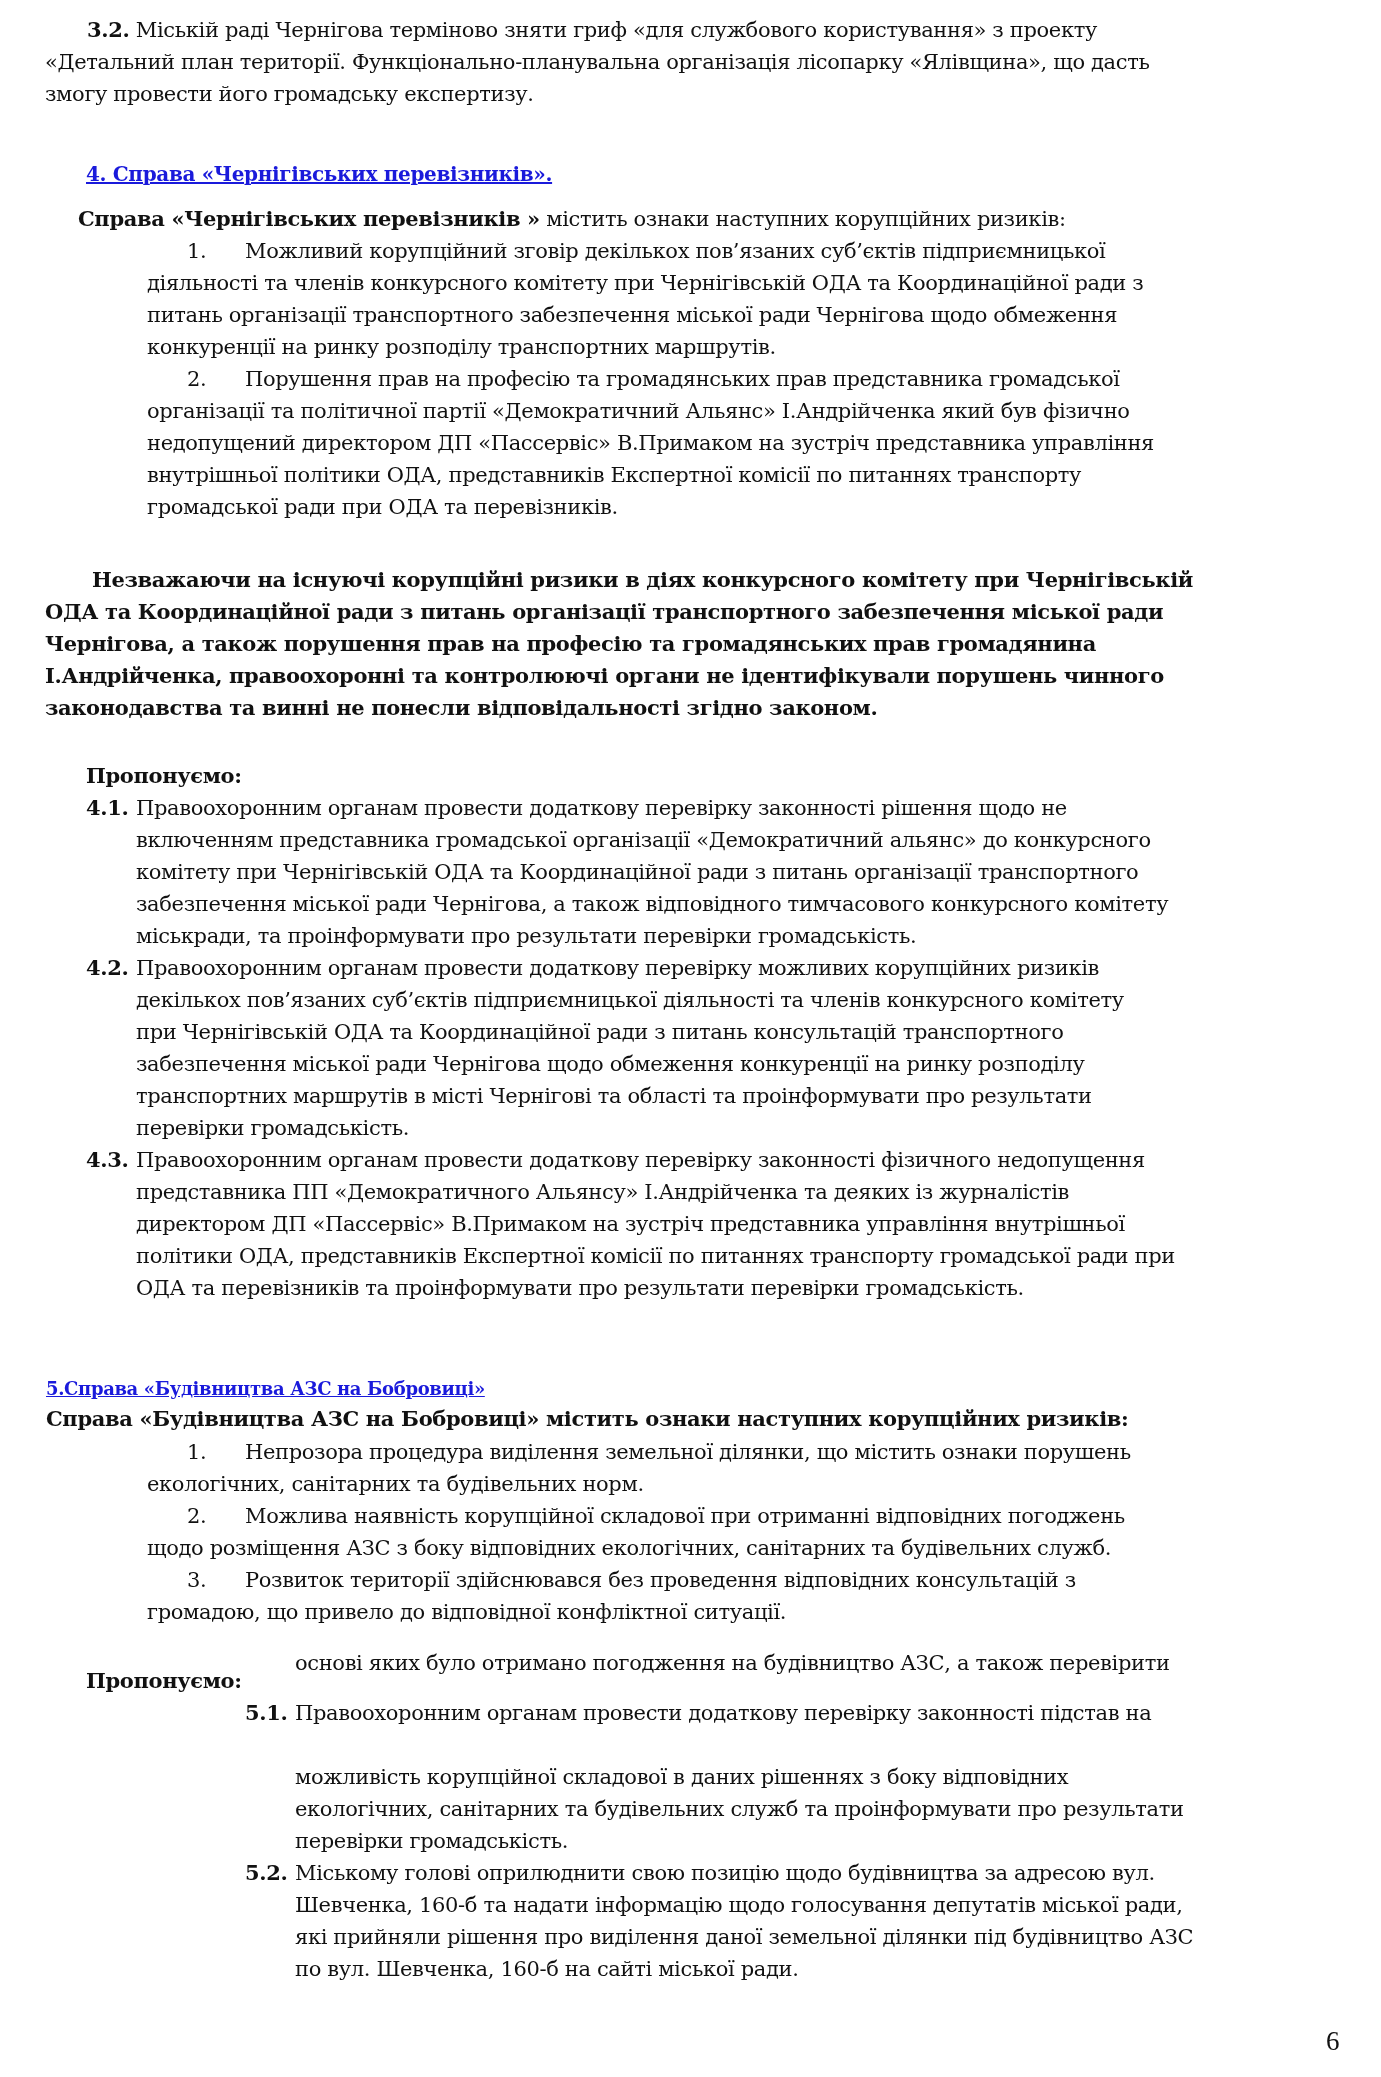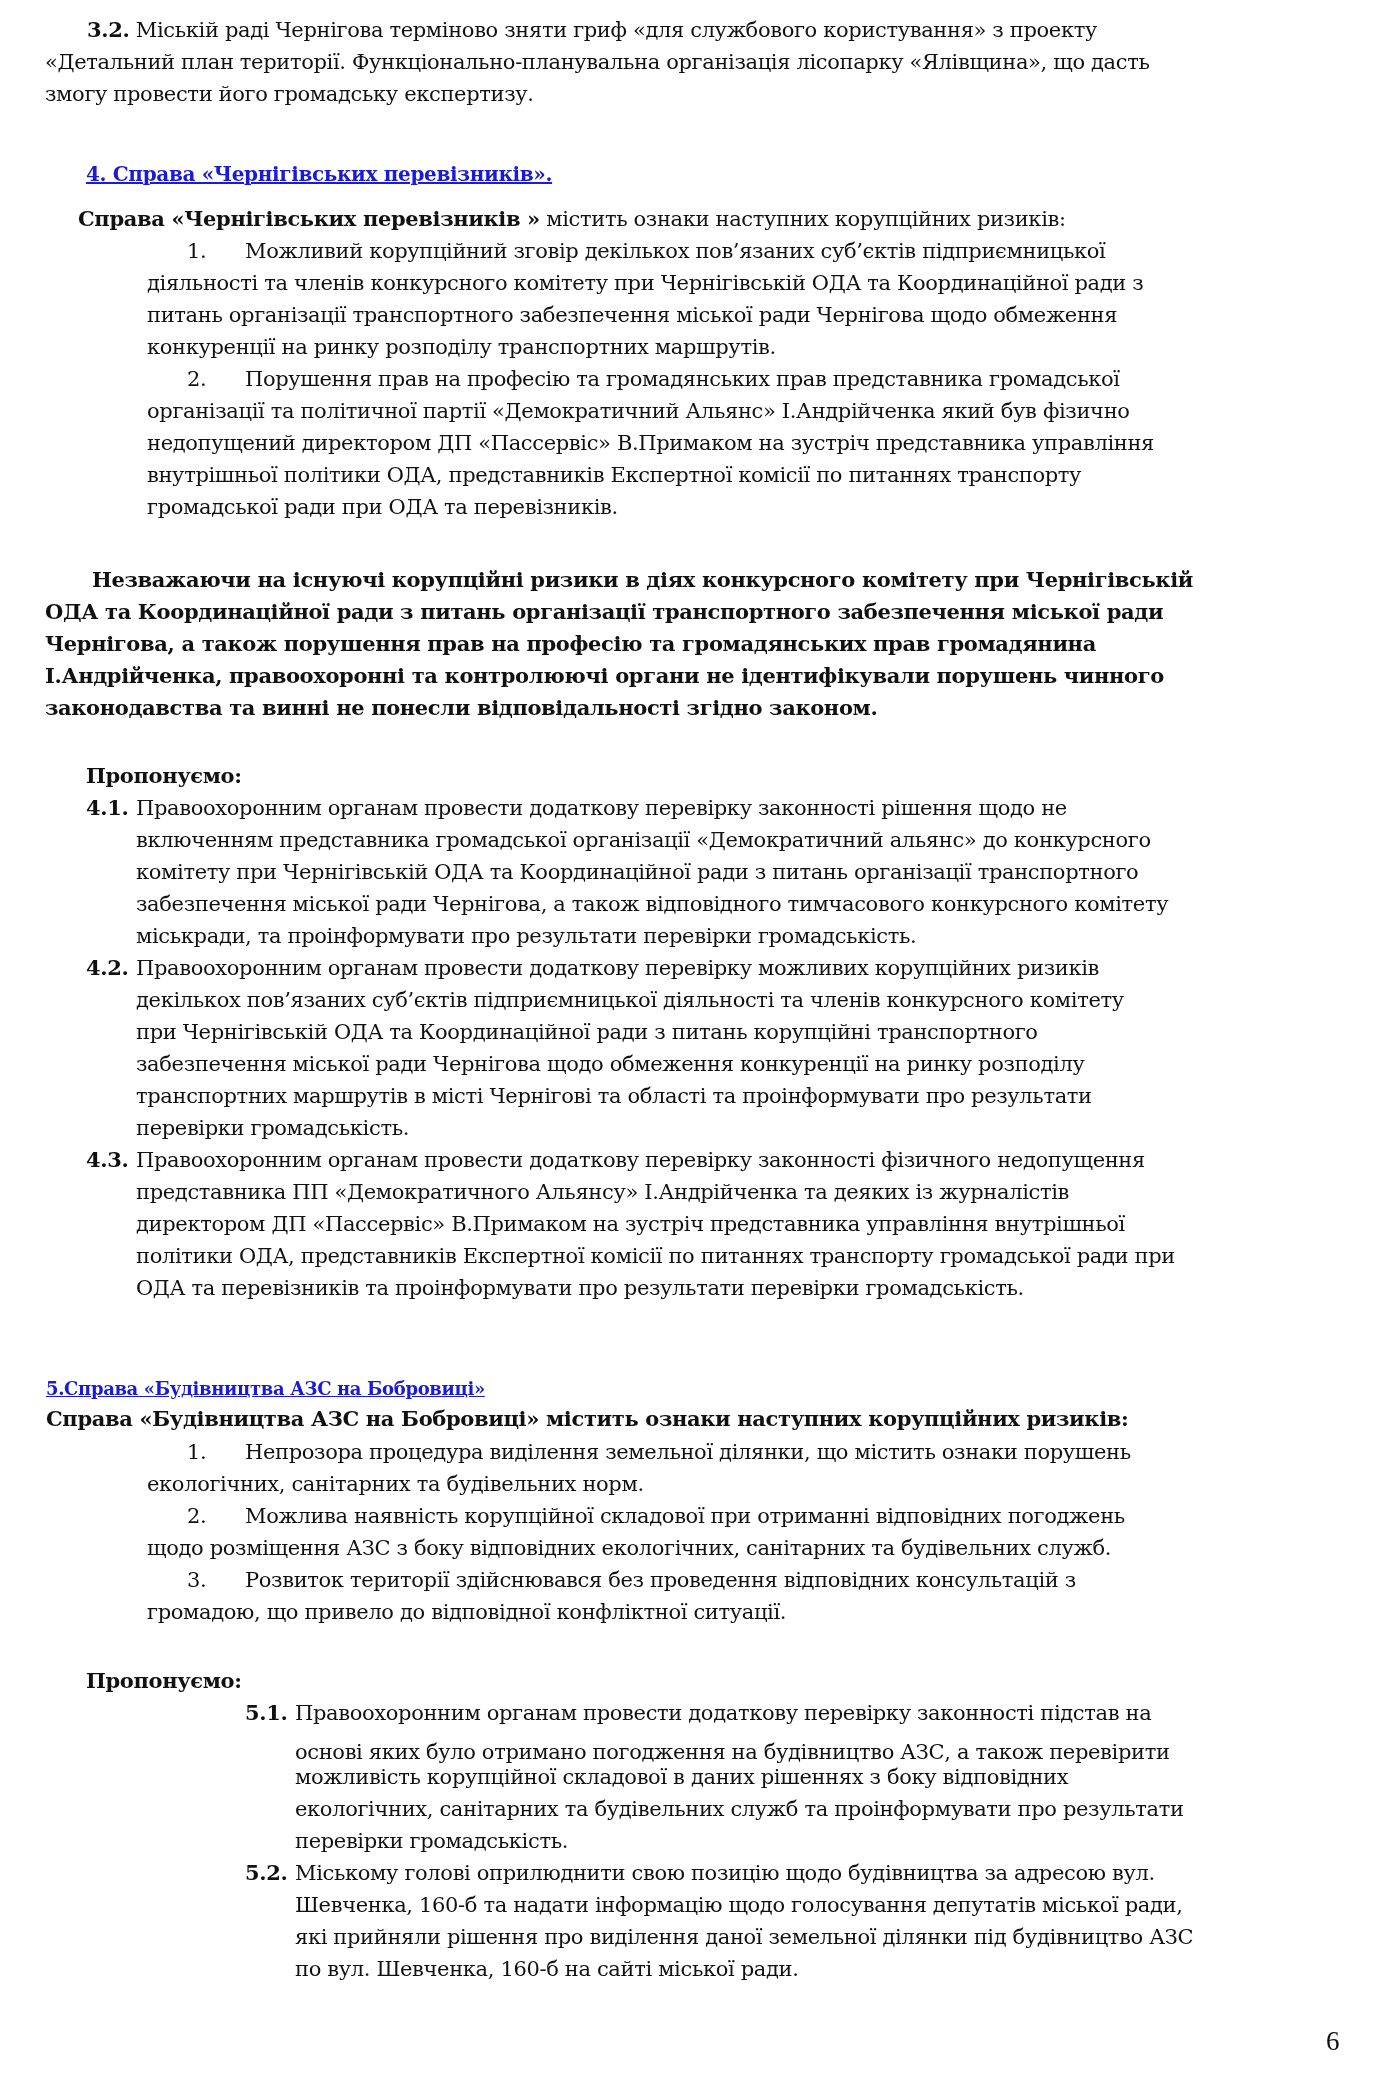--- a/index.html
+++ b/index.html
@@ -60,21 +60,21 @@
   <div class="ln b" style="left:86px; top:792px;">4.1.</div>
   <div class="ln" style="left:136px; top:792px;">Правоохоронним органам  провести додаткову перевірку законності рішення щодо не</div>
   <div class="ln" style="left:136px; top:824px;">включенням представника громадської організації «Демократичний альянс» до конкурсного</div>
   <div class="ln" style="left:136px; top:856px;">комітету при Чернігівській ОДА та  Координаційної ради з питань організації транспортного</div>
   <div class="ln" style="left:136px; top:888px;">забезпечення міської ради Чернігова, а також відповідного тимчасового конкурсного комітету</div>
   <div class="ln" style="left:136px; top:920px;">міськради, та проінформувати про результати перевірки громадськість.</div>
 
   <div class="ln b" style="left:86px; top:952px;">4.2.</div>
   <div class="ln" style="left:136px; top:952px;">Правоохоронним органам  провести додаткову перевірку  можливих корупційних ризиків</div>
   <div class="ln" style="left:136px; top:984px;">декількох пов’язаних суб’єктів підприємницької діяльності та членів конкурсного комітету</div>
-  <div class="ln" style="left:136px; top:1016px;">при Чернігівській ОДА та  Координаційної ради з питань корупційні транспортного</div>
+  <div class="ln" style="left:136px; top:1016px;">при Чернігівській ОДА та  Координаційної ради з питань консультацій транспортного</div>
   <div class="ln" style="left:136px; top:1048px;">забезпечення міської ради Чернігова щодо обмеження конкуренції на ринку розподілу</div>
   <div class="ln" style="left:136px; top:1080px;">транспортних маршрутів в місті Чернігові та області та проінформувати про результати</div>
   <div class="ln" style="left:136px; top:1112px;">перевірки громадськість.</div>
 
   <div class="ln b" style="left:86px; top:1144px;">4.3.</div>
   <div class="ln" style="left:136px; top:1144px;">Правоохоронним органам  провести додаткову перевірку законності фізичного недопущення</div>
   <div class="ln" style="left:136px; top:1176px;">представника ПП «Демократичного Альянсу» І.Андрійченка та деяких із журналістів</div>
   <div class="ln" style="left:136px; top:1208px;">директором ДП «Пассервіс» В.Примаком на зустріч представника управління внутрішньої</div>
   <div class="ln" style="left:136px; top:1240px;">політики ОДА, представників Експертної комісії по питаннях транспорту громадської ради при</div>
   <div class="ln" style="left:136px; top:1272px;">ОДА та перевізників та проінформувати про результати перевірки громадськість.</div>
@@ -95,21 +95,21 @@
   <div class="ln" style="left:187px; top:1564px;">3.</div>
   <div class="ln" style="left:245px; top:1564px;">Розвиток території здійснювався  без проведення відповідних консультацій з</div>
   <div class="ln" style="left:147px; top:1596px;">громадою, що привело до відповідної конфліктної ситуації.</div>
 </div>
 
 <div class="ln b u" style="left:86px; top:1665px;">Пропонуємо:</div>
 
 <div>
   <div class="ln b" style="left:245px; top:1697px;">5.1.</div>
   <div class="ln" style="left:295px; top:1697px;">Правоохоронним органам  провести додаткову перевірку законності підстав на</div>
-  <div class="ln" style="left:295px; top:1736px;">основі яких  було отримано погодження на будівництво АЗС, а також перевірити</div>
+  <div class="ln" style="left:295px; top:1647px;">основі яких  було отримано погодження на будівництво АЗС, а також перевірити</div>
   <div class="ln" style="left:295px; top:1761px;">можливість корупційної складової в даних рішеннях з боку відповідних</div>
   <div class="ln" style="left:295px; top:1793px;">екологічних, санітарних та будівельних служб та проінформувати про результати</div>
   <div class="ln" style="left:295px; top:1825px;">перевірки громадськість.</div>
 
   <div class="ln b" style="left:245px; top:1857px;">5.2.</div>
   <div class="ln" style="left:295px; top:1857px;">Міському голові оприлюднити свою позицію щодо будівництва за адресою вул.</div>
   <div class="ln" style="left:295px; top:1889px;">Шевченка, 160-б та надати інформацію щодо голосування депутатів міської ради,</div>
   <div class="ln" style="left:295px; top:1921px;">які прийняли рішення про виділення даної земельної ділянки під будівництво АЗС</div>
   <div class="ln" style="left:295px; top:1953px;">по вул. Шевченка, 160-б на сайті міської ради.</div>
 </div>

